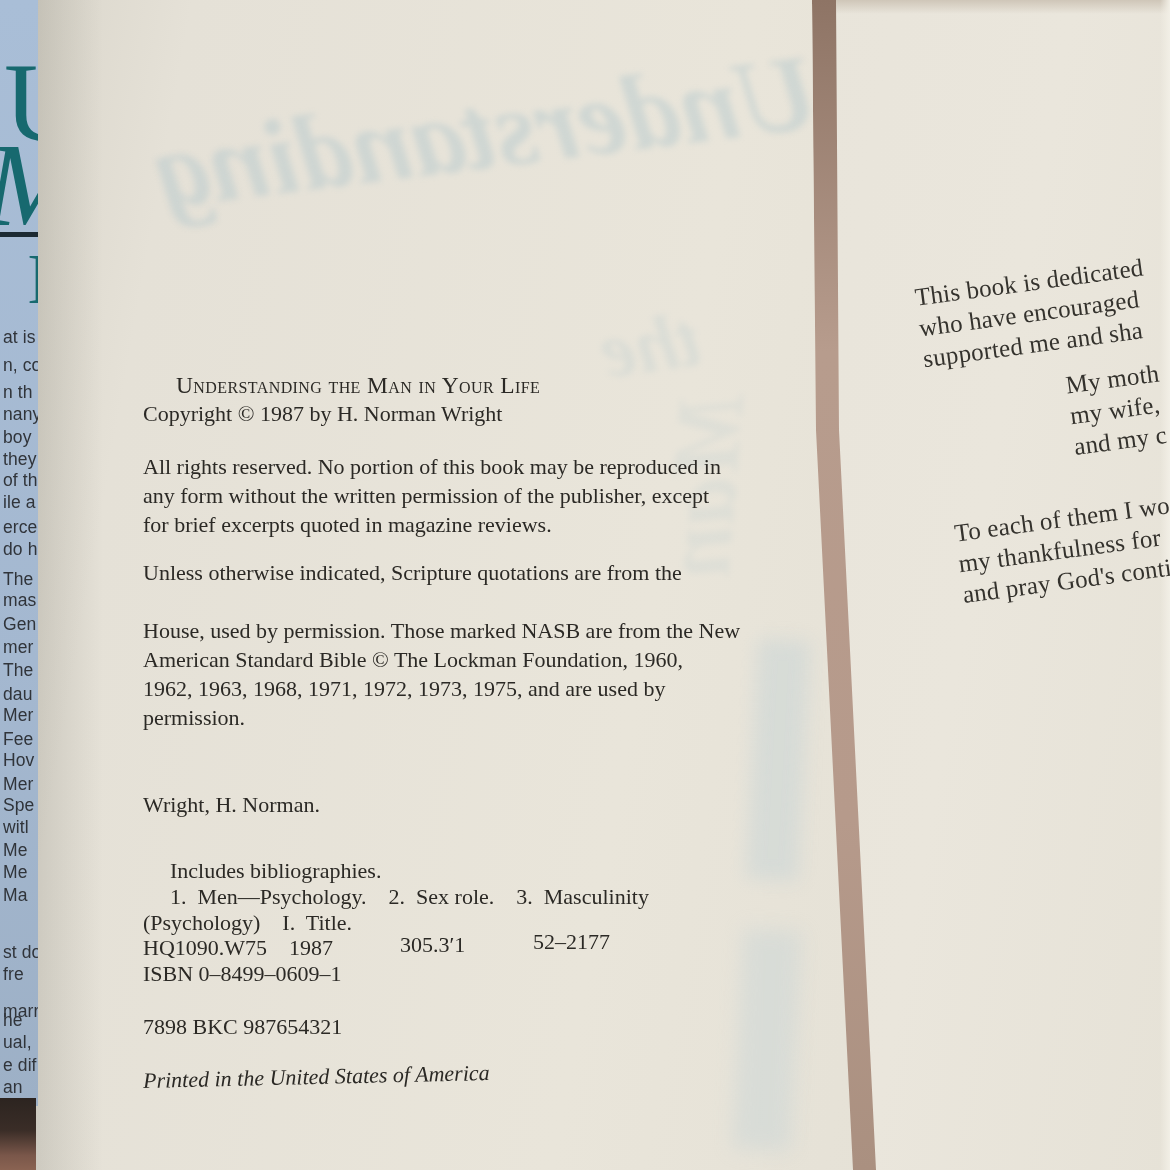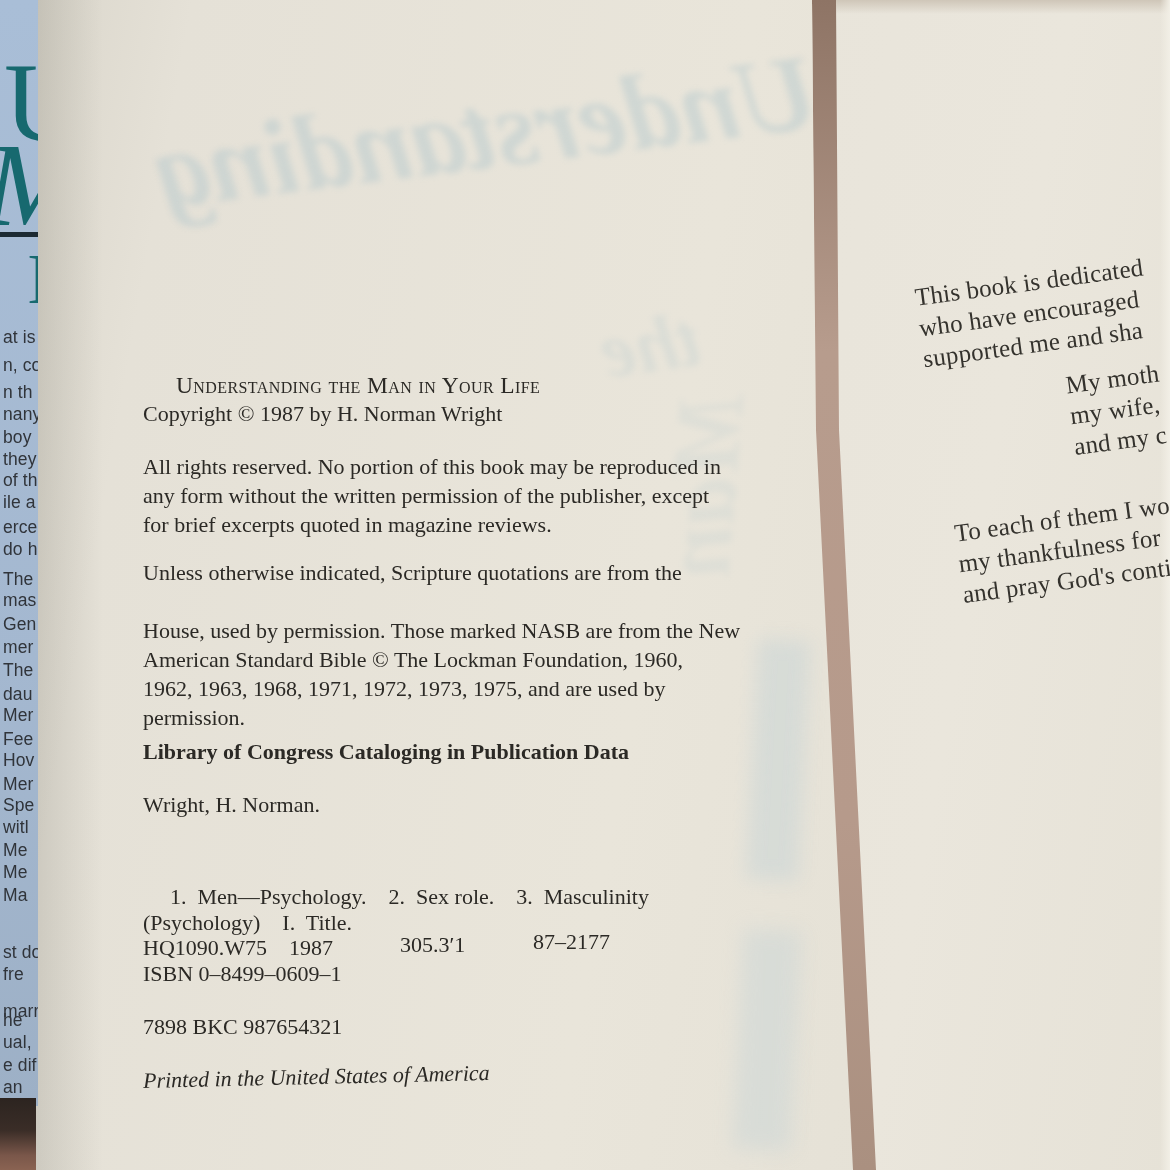--- a/index.html
+++ b/index.html
@@ -111,29 +111,29 @@
     <div class="tx" style="left:143px;top:452px;">All rights reserved. No portion of this book may be reproduced in</div>
     <div class="tx" style="left:143px;top:510px;">for brief excerpts quoted in magazine reviews.</div>
     <div class="tx" style="left:143px;top:481px;">any form without the written permission of the publisher, except</div>
 
     <div class="tx" style="left:143px;top:558px;">Unless otherwise indicated, Scripture quotations are from the</div>
     <div class="tx" style="left:143px;top:616px;">House, used by permission. Those marked NASB are from the New</div>
     <div class="tx" style="left:143px;top:645px;">American Standard Bible © The Lockman Foundation, 1960,</div>
     <div class="tx" style="left:143px;top:674px;">1962, 1963, 1968, 1971, 1972, 1973, 1975, and are used by</div>
     <div class="tx" style="left:143px;top:703px;">permission.</div>
 
-    <div class="tx bold" style="left:143px;top:737px;">Library of Congress Cataloging in Publication Data</div>
 
     <div class="tx" style="left:143px;top:790px;">Wright, H. Norman.</div>
+    <div class="tx indent" style="left:143px;top:856px;">Includes bibliographies.</div>
     <div class="tx indent" style="left:143px;top:882px;">1.  Men—Psychology.    2.  Sex role.    3.  Masculinity</div>
     <div class="tx" style="left:143px;top:908px;">(Psychology)    I.  Title.</div>
 
     <div class="tx" style="left:143px;top:933px;">HQ1090.W75    1987</div>
     <div class="tx" style="left:400px;top:930px;">305.3′1</div>
-    <div class="tx" style="left:533px;top:927px;">87–2177</div>
+    <div class="tx" style="left:533px;top:927px;">52–2177</div>
     <div class="tx" style="left:143px;top:959px;">ISBN 0–8499–0609–1</div>
 
     <div class="tx" style="left:143px;top:1012px;">7898 BKC 987654321</div>
 
     <div class="tx ital" style="left:143px;top:1062px;transform:rotate(-1.3deg);">Printed in the United States of America</div>
   </div>
 
   <div class="left-cover">
     <div class="big-letter letter-u">U</div>
     <div class="big-letter letter-m">M</div>

